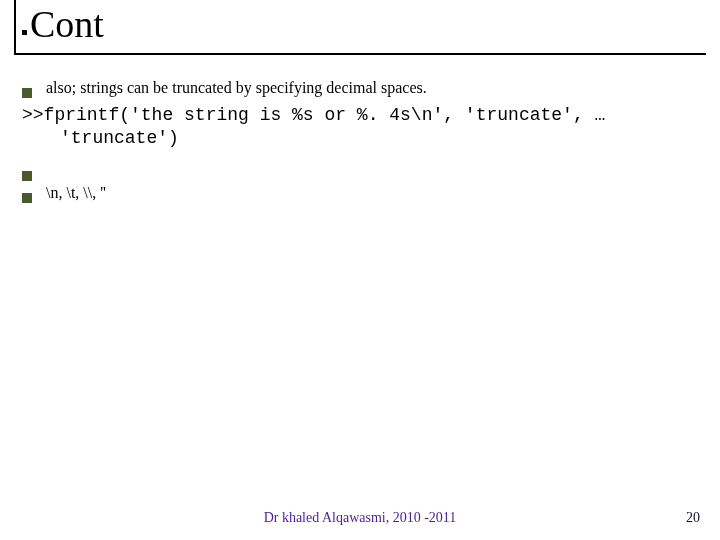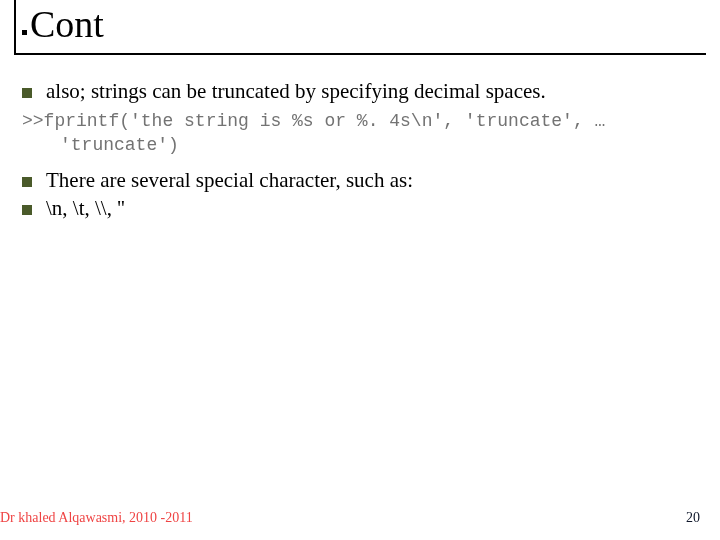--- a/index.html
+++ b/index.html
@@ -62,42 +62,43 @@
   }
   .bullet {
     width: 10px;
     height: 10px;
     background: #4a5a2a;
     margin-right: 14px;
     margin-top: 10px;
     flex-shrink: 0;
   }
   .bullet-text {
-    font-size: 21px;
+    font-size: 16px;
     line-height: 1.25;
     color: #000;
   }
   .code {
     font-family: "Courier New", monospace;
     font-size: 18px;
     line-height: 1.3;
-    color: #737373;
+    color: #000000;
     margin: 6px 0 10px 0;
     white-space: pre;
   }
   .code-indent {
     padding-left: 38px;
   }
   .footer {
     position: absolute;
     bottom: 14px;
     left: 0;
     width: 100%;
+    text-align: center;
     font-size: 14px;
-    color: #ef4444;
+    color: #4c1d95;
   }
   .page-num {
     position: absolute;
     bottom: 14px;
     right: 20px;
     font-size: 14px;
     color: #0f172a;
   }
 </style>
 </head>
@@ -115,21 +116,20 @@
   <div class="bullet-row">
     <div class="bullet"></div>
     <div class="bullet-text">also; strings can be truncated by specifying decimal spaces.</div>
   </div>
 
   <div class="code"><span>&gt;&gt;fprintf('the string is %s or %. 4s\n', 'truncate', …</span>
 <span class="code-indent">'truncate')</span></div>
 
   <div class="bullet-row">
     <div class="bullet"></div>
-    <div class="bullet-text">There are several special character, such as:</div>
   </div>
 
   <div class="bullet-row">
     <div class="bullet"></div>
     <div class="bullet-text">\n, \t, \\, '' </div>
   </div>
 
 
 </div>
 

